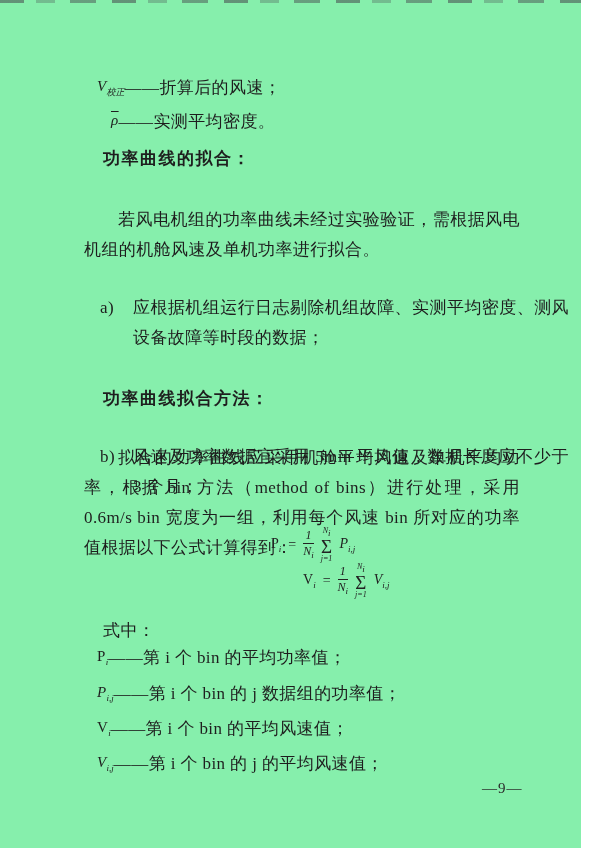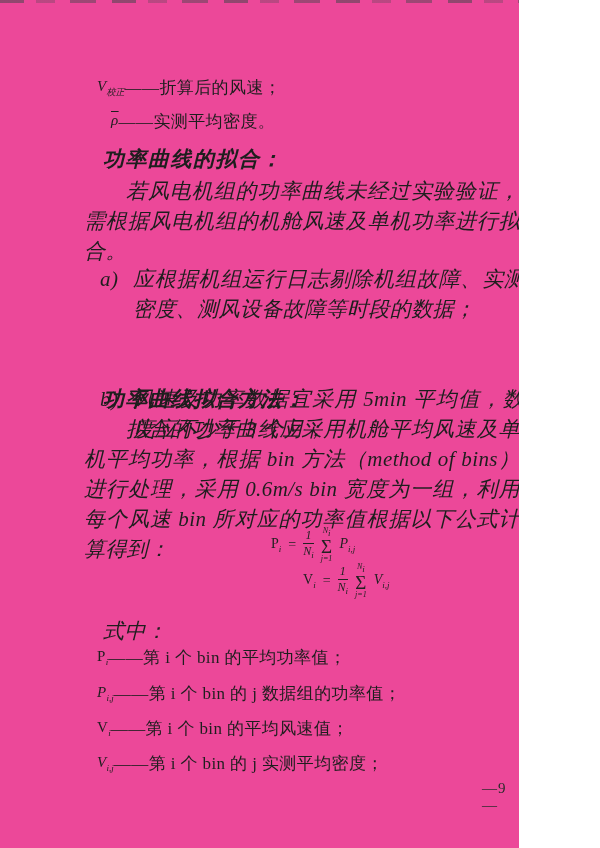--- a/index.html
+++ b/index.html
@@ -1,43 +1,43 @@
 <!DOCTYPE html>
 <html><head>
 <meta charset="utf-8">
 <style>
   html,body { margin:0; padding:0; background:#ffffff; }
   .page {
     position: relative;
-    width: 519px;
+    width: 581px;
     height: 848px;
-    background: #ec4899;
+    background: #86efac;
     overflow: hidden;
     font-family: "Liberation Serif", "DejaVu Serif", serif;
     color: #1e1e1e;
   }
   .scan-edge {
     position: absolute; top: 0; left: 0; width: 100%; height: 3px;
     background:
       repeating-linear-gradient(90deg,
         rgba(70,70,76,0.55) 0 24px, rgba(70,70,76,0) 24px 36px,
         rgba(70,70,76,0.30) 36px 55px, rgba(70,70,76,0) 55px 70px,
         rgba(70,70,76,0.48) 70px 96px, rgba(70,70,76,0) 96px 112px);
   }
   .abs { position: absolute; }
   .body-text {
-    font-size: 21px;
+    font-size: 17px;
     line-height: 30px;
     letter-spacing: 0.4px;
-    font-style: italic;
   }
   .justify {
     width: 436px;
     text-align: justify;
     text-justify: inter-character;
+    margin-top: 29px;
   }
   .indent { text-indent: 2em; }
   .bold { font-weight: bold; letter-spacing: 1.5px; }
   .sym-italic { font-style: italic; }
   .sym { font-size: 15px; vertical-align: 2px; }
   .sym sub { font-size: 9px; letter-spacing: 0; font-style: italic; }
   .overbar { text-decoration: overline; }
   .list-item { position: relative; padding-left: 49px; }
   .list-label { position: absolute; left: 16px; top: 0; }
   .formula-row {
@@ -128,18 +128,18 @@
   <div class="abs def-row" style="top:646px; left:97px;">
     <span class="sym"><span>P</span><sub>i</sub></span><span>——</span><span>第 i 个 bin 的平均功率值；</span>
   </div>
   <div class="abs def-row" style="top:682px; left:97px;">
     <span class="sym sym-italic"><span>P</span><sub>i,j</sub></span><span>——</span><span>第 i 个 bin 的 j 数据组的功率值；</span>
   </div>
   <div class="abs def-row" style="top:717px; left:97px;">
     <span class="sym"><span>V</span><sub>i</sub></span><span>——</span><span>第 i 个 bin 的平均风速值；</span>
   </div>
   <div class="abs def-row" style="top:752px; left:97px;">
-    <span class="sym sym-italic"><span>V</span><sub>i,j</sub></span><span>——</span><span>第 i 个 bin 的 j 实测平均密度；</span>
+    <span class="sym sym-italic"><span>V</span><sub>i,j</sub></span><span>——</span><span>第 i 个 bin 的 j 的平均风速值；</span>
   </div>
 
   <div class="abs page-number" style="top:780px; left:482px;">—9—</div>
 
 </div>
 
 </body></html>

